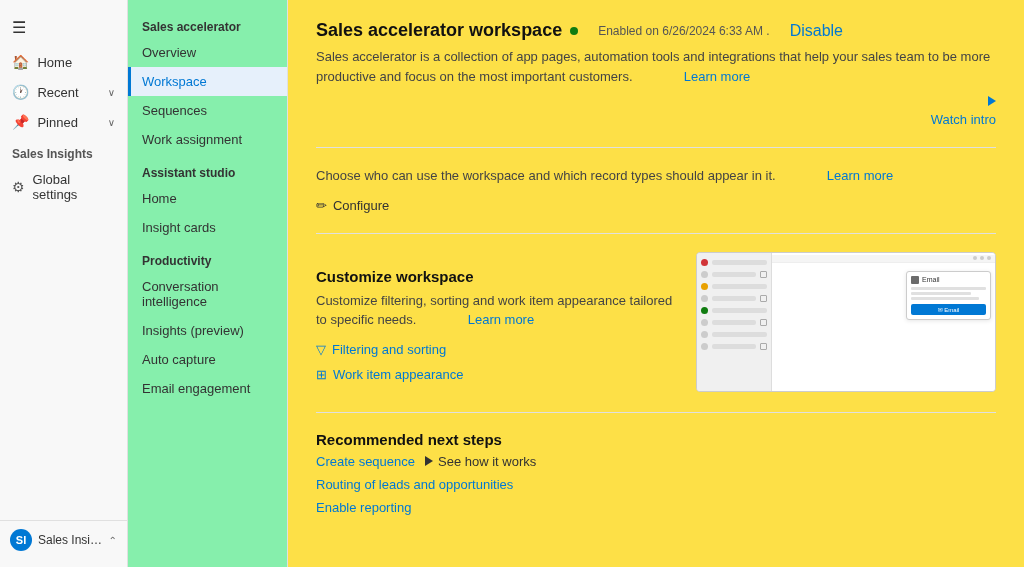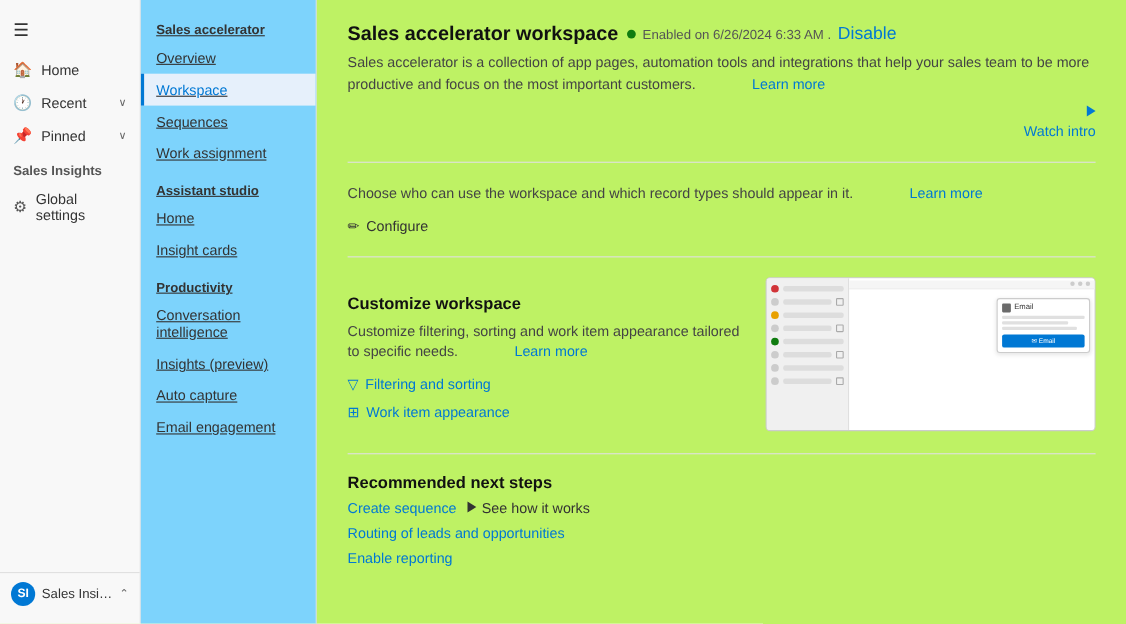--- a/index.html
+++ b/index.html
@@ -52,66 +52,65 @@
       display: flex; align-items: center; justify-content: center;
       color: white; font-size: 11px; font-weight: 600;
     }
     .user-label { font-size: 12px; color: #333; flex: 1; overflow: hidden; text-overflow: ellipsis; white-space: nowrap; }
     .user-chevron { font-size: 10px; color: #666; }
 
     
     .mid-nav {
       width: 160px;
       border-right: 1px solid #e0e0e0;
-      background: #7dd3fc;
+      background: #86efac;
       display: flex;
       flex-direction: column;
       padding: 8px 0;
       overflow-y: auto;
       flex-shrink: 0;
-      text-decoration: underline;
     }
     .mid-nav-section {
       font-size: 12px;
       font-weight: 700;
       color: #333;
       padding: 12px 14px 4px 14px;
     }
     .mid-nav-item {
       padding: 7px 14px;
       font-size: 13px;
       color: #333;
       cursor: pointer;
     }
     .mid-nav-item.active { background: #e6f0fb; color: #0078d4; font-weight: 500; border-left: 3px solid #0078d4; padding-left: 11px; }
 
     
     .main-content {
       flex: 1;
       overflow-y: auto;
       padding: 20px 28px;
-      background: #bef264;
+      background: #fde047;
     }
 
     .page-header {
       display: flex;
       align-items: center;
       gap: 8px;
       margin-bottom: 6px;
       flex-wrap: wrap;
     }
     .page-title {
       font-size: 18px;
       font-weight: 600;
       color: #111;
     }
     .enabled-badge {
       display: flex;
       align-items: center;
-      gap: 6px;
+      gap: 20px;
       font-size: 12px;
       color: #555;
     }
     .green-dot {
       width: 8px; height: 8px;
       background: #107c10;
       border-radius: 50%;
       display: inline-block;
     }
     .disable-link {

